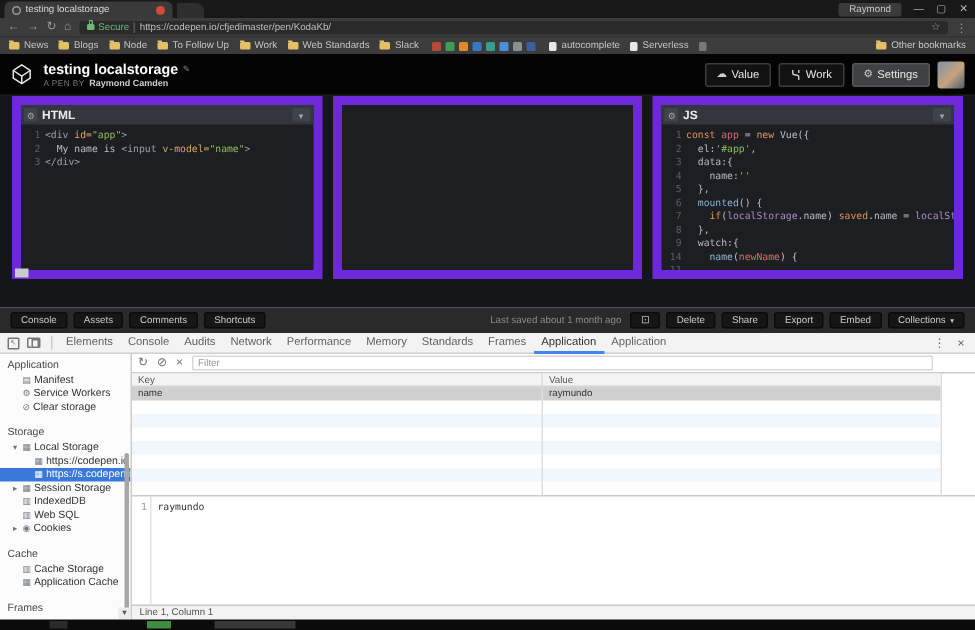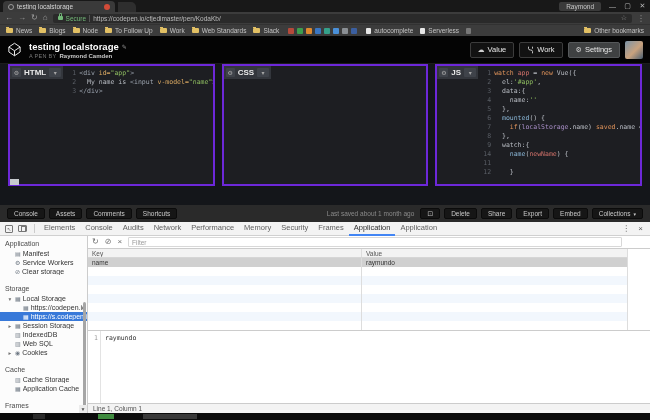--- a/index.html
+++ b/index.html
@@ -60,22 +60,22 @@
            color:#e8e8e8;background:#121212;border:1px solid #3c3c3c;border-radius:2px;
            font-family:inherit;cursor:default}
   .hdr-btn.light{background:#3f4142;border-color:#55585a}
   .btn-ico{font-size:7px;color:#cfcfcf;line-height:1}
   .avatar{width:18px;height:18px;border-radius:2px;
           background:linear-gradient(135deg,#7a93a8 0%,#c9a27e 55%,#4a5f72 100%)}
 
   
   .editors{height:141px;background:#14161a;display:flex;gap:7px;padding:0 8px;
            align-items:flex-start;position:relative;box-sizing:border-box}
-  .panel{flex:1;height:122px;display:flex;flex-direction:row;background:#1d1e22;
-         border:2px solid #6d28d9;min-width:0;box-sizing:border-box}
+  .panel{flex:1;height:122px;display:flex;flex-direction:column;background:#1d1e22;
+         border:6px solid #6d28d9;min-width:0;box-sizing:border-box}
   .panel-hd{height:13px;background:#33363c;display:flex;align-items:center;gap:3px;padding:0 2px;flex:none}
   .panel-gear{width:9px;height:9px;background:#3f434a;color:#a5a5a5;font-size:6px;display:flex;
               align-items:center;justify-content:center;border-radius:1px;flex:none}
   .panel-lbl{font-size:8px;font-weight:bold;color:#eaeaea}
   .panel-chev{margin-left:auto;width:12px;height:9px;background:#3f434a;color:#a5a5a5;font-size:6px;
               display:flex;align-items:center;justify-content:center;border-radius:1px;flex:none}
   .code{flex:1;padding-top:3px;font-family:"DejaVu Sans Mono",monospace;font-size:6.5px;
         line-height:9px;overflow:hidden}
   .cl{display:flex}
   .ln{width:13px;flex:none;text-align:right;padding-right:3px;color:#5a5f66}
@@ -302,40 +302,35 @@
               <span class="lc"><span class="tk-p">  My name is </span><span class="tk-t">&lt;input </span><span class="tk-a">v-model=</span><span class="tk-s">"name"</span><span class="tk-t">&gt;</span></span>
             </div>
             <div class="cl">
               <span class="ln">3</span>
               <span class="lc"><span class="tk-t">&lt;/div&gt;</span></span>
             </div>
           </div>
       </div>
     </div>
     <div class="panel">
-      <div class="panel-hd">
-        <span class="panel-gear">⚙</span>
-        <span class="panel-lbl">CSS</span>
-        <span class="panel-chev">▾</span>
-      </div>
       <div class="code">
         <div></div>
       </div>
     </div>
     <div class="panel">
       <div class="panel-hd">
         <span class="panel-gear">⚙</span>
         <span class="panel-lbl">JS</span>
         <span class="panel-chev">▾</span>
       </div>
       <div class="code">
         <div>
             <div class="cl">
               <span class="ln">1</span>
-              <span class="lc"><span class="tk-k">watch </span><span class="tk-v">app</span><span class="tk-p"> = </span><span class="tk-k">new </span><span class="tk-p">Vue({</span></span>
+              <span class="lc"><span class="tk-k">const </span><span class="tk-v">app</span><span class="tk-p"> = </span><span class="tk-k">new </span><span class="tk-p">Vue({</span></span>
             </div>
             <div class="cl">
               <span class="ln">2</span>
               <span class="lc"><span class="tk-p">  el:</span><span class="tk-s">'#app'</span><span class="tk-p">,</span></span>
             </div>
             <div class="cl">
               <span class="ln">3</span>
               <span class="lc"><span class="tk-p">  data:{</span></span>
             </div>
             <div class="cl">
@@ -407,21 +402,21 @@
       <span class="inspect-ico">↖</span>
       <span class="device-ico"></span>
       <span class="dt-sep"></span>
       <div style="display:flex">
           <div class="dt-tab">Elements</div>
           <div class="dt-tab">Console</div>
           <div class="dt-tab">Audits</div>
           <div class="dt-tab">Network</div>
           <div class="dt-tab">Performance</div>
           <div class="dt-tab">Memory</div>
-          <div class="dt-tab">Security</div>
+          <div class="dt-tab">Standards</div>
           <div class="dt-tab">Frames</div>
           <div class="dt-tab active">Application</div>
           <div class="dt-tab">Application</div>
         </div>
       <span class="dt-flex"></span>
       <span class="dt-winbtn">⋮</span>
       <span class="dt-winbtn">×</span>
     </div>
     <div class="dt-body">
       <div class="dt-sidebar">

